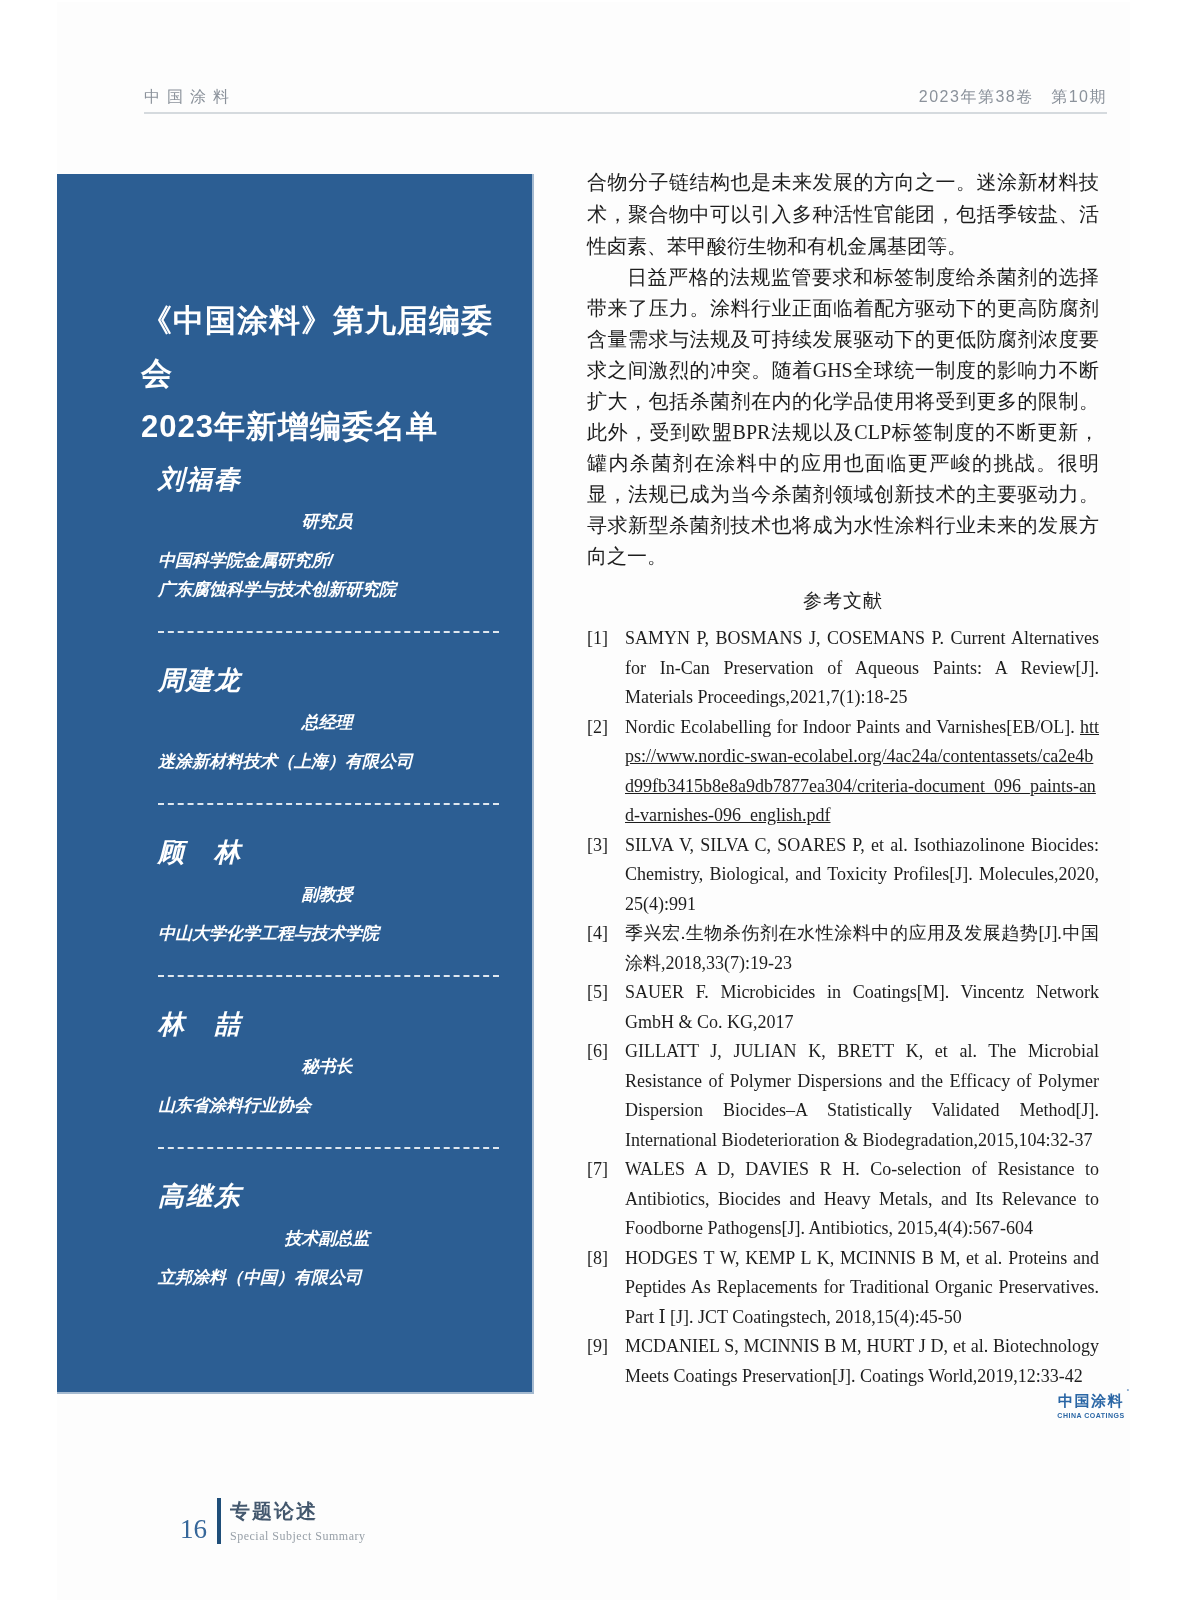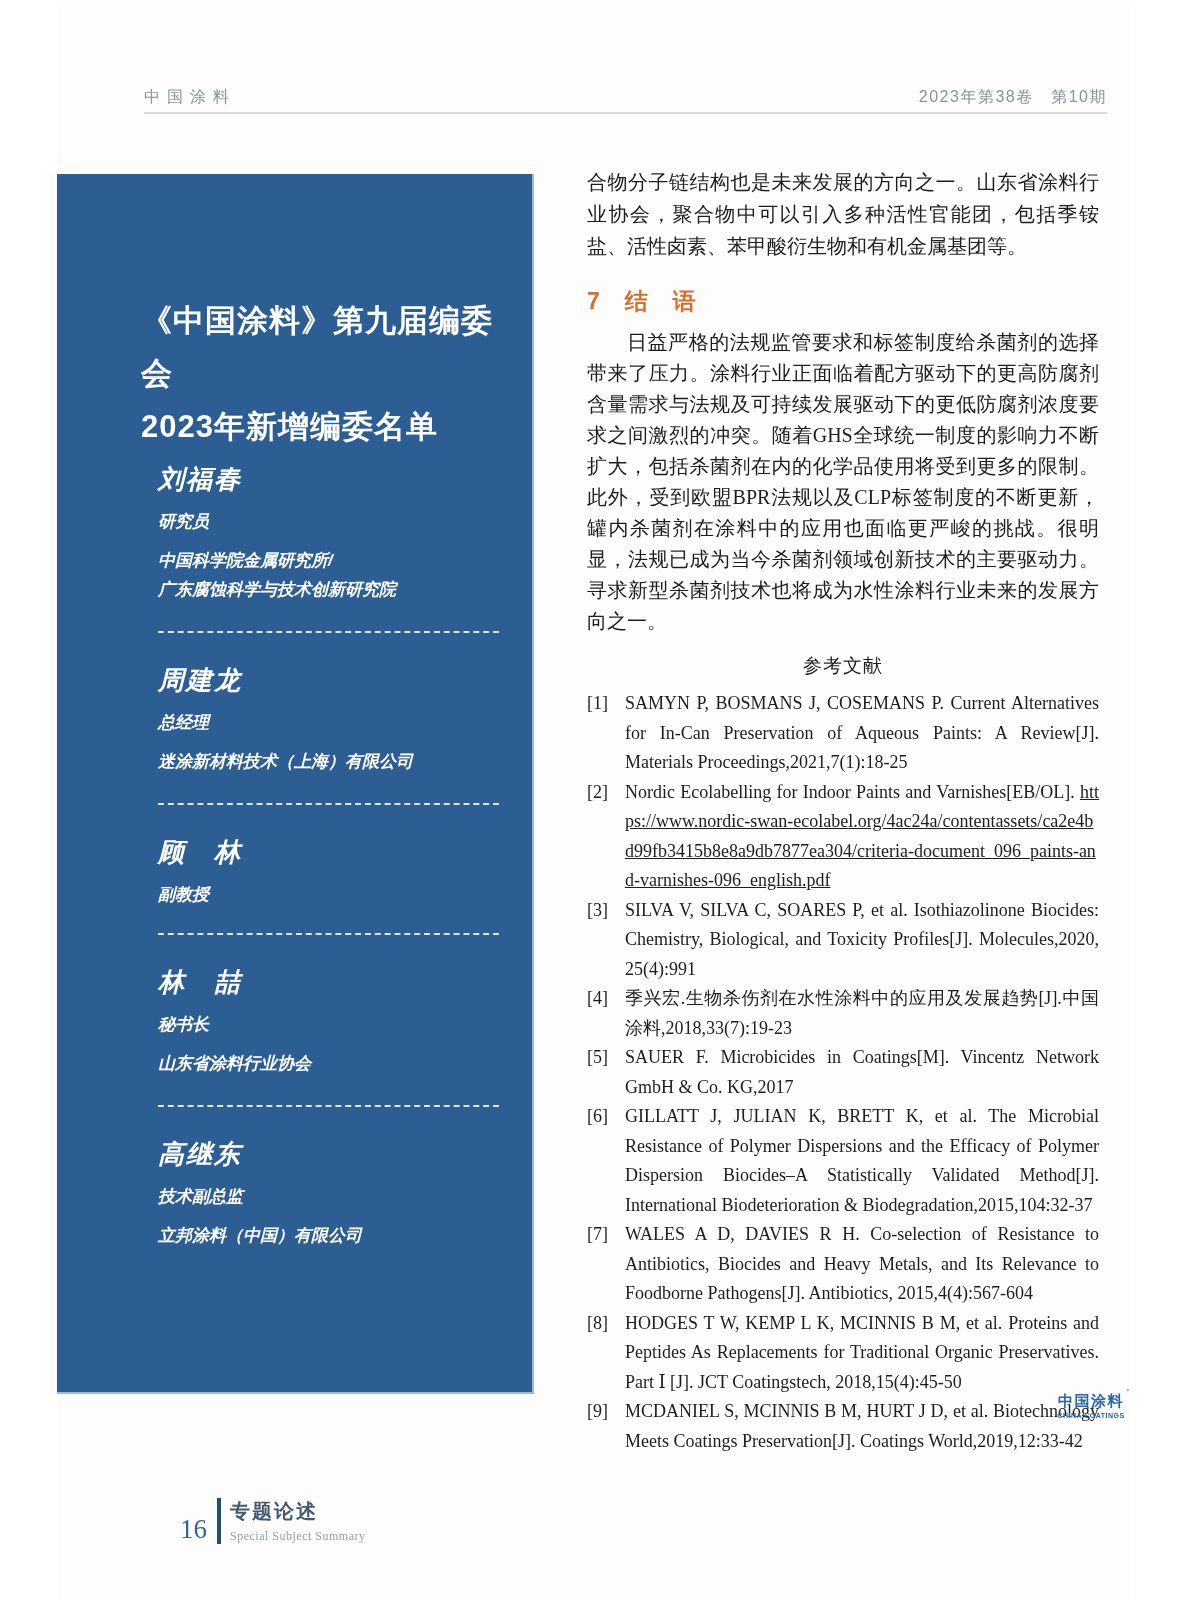--- a/index.html
+++ b/index.html
@@ -30,21 +30,21 @@
     background:var(--sidebar-blue);
     border-right:2px solid #a5bad0;border-bottom:2px solid #a5bad0;
     box-sizing:border-box;color:#ffffff;
   }
   .sidebar-title{
     position:absolute;left:84px;top:120px;right:31px;
     font-size:31px;font-weight:bold;line-height:53px;letter-spacing:1px;
   }
   .people{position:absolute;left:101px;right:36px;top:288px;font-style:italic;}
   .person-name{margin:0 0 13px;font-size:26px;font-weight:bold;letter-spacing:2px;}
-  .person-role{font-size:17px;font-weight:600;margin-bottom:13px;}
+  .person-role{font-size:17px;font-weight:600;margin-bottom:13px;text-align:center;}
   .person-affiliation{font-size:17px;font-weight:600;line-height:29px;white-space:pre-line;}
   .divider{border:none;border-top:2px dashed rgba(255,255,255,.85);margin:27px 0 30px;width:341px;}
 
   
   .article{position:absolute;left:530px;top:164px;width:512px;}
   .para{
     font-family:"Liberation Serif","DejaVu Serif",serif;
     font-size:20px;line-height:32px;text-align:justify;margin:0;
   }
   .section-heading{
@@ -111,43 +111,43 @@
       <div class="person">
         <h2 class="person-name">周建龙</h2>
         <div class="person-role">总经理</div>
         <div class="person-affiliation">迷涂新材料技术（上海）有限公司</div>
       </div>
       <hr class="divider">
 
       <div class="person">
         <h2 class="person-name">顾　林</h2>
         <div class="person-role">副教授</div>
+        <div class="person-affiliation">中山大学化学工程与技术学院</div>
       </div>
       <hr class="divider">
 
       <div class="person">
         <h2 class="person-name">林　喆</h2>
         <div class="person-role">秘书长</div>
         <div class="person-affiliation">山东省涂料行业协会</div>
       </div>
       <hr class="divider">
 
       <div class="person">
         <h2 class="person-name">高继东</h2>
         <div class="person-role">技术副总监</div>
         <div class="person-affiliation">立邦涂料（中国）有限公司</div>
       </div>
 
     </div>
   </aside>
 
   <main class="article">
-    <p class="para">合物分子链结构也是未来发展的方向之一。山东省涂料行业协会，聚合物中可以引入多种活性官能团，包括季铵盐、活性卤素、苯甲酸衍生物和有机金属基团等。</p>
-
-    <h3 class="section-heading">7　结　语</h3>
+    <p class="para">合物分子链结构也是未来发展的方向之一。迷涂新材料技术，聚合物中可以引入多种活性官能团，包括季铵盐、活性卤素、苯甲酸衍生物和有机金属基团等。</p>
+
 
     <p class="para conclusion">日益严格的法规监管要求和标签制度给杀菌剂的选择带来了压力。涂料行业正面临着配方驱动下的更高防腐剂含量需求与法规及可持续发展驱动下的更低防腐剂浓度要求之间激烈的冲突。随着GHS全球统一制度的影响力不断扩大，包括杀菌剂在内的化学品使用将受到更多的限制。此外，受到欧盟BPR法规以及CLP标签制度的不断更新，罐内杀菌剂在涂料中的应用也面临更严峻的挑战。很明显，法规已成为当今杀菌剂领域创新技术的主要驱动力。寻求新型杀菌剂技术也将成为水性涂料行业未来的发展方向之一。</p>
 
     <section class="references">
       <h4 class="ref-heading">参考文献</h4>
 
       <div class="ref">
         <span class="ref-num">[1]</span>
         <span class="ref-text">SAMYN P, BOSMANS J, COSEMANS P. Current Alternatives for In-Can Preservation of Aqueous Paints: A Review[J]. Materials Proceedings,2021,7(1):18-25</span>
       </div>

